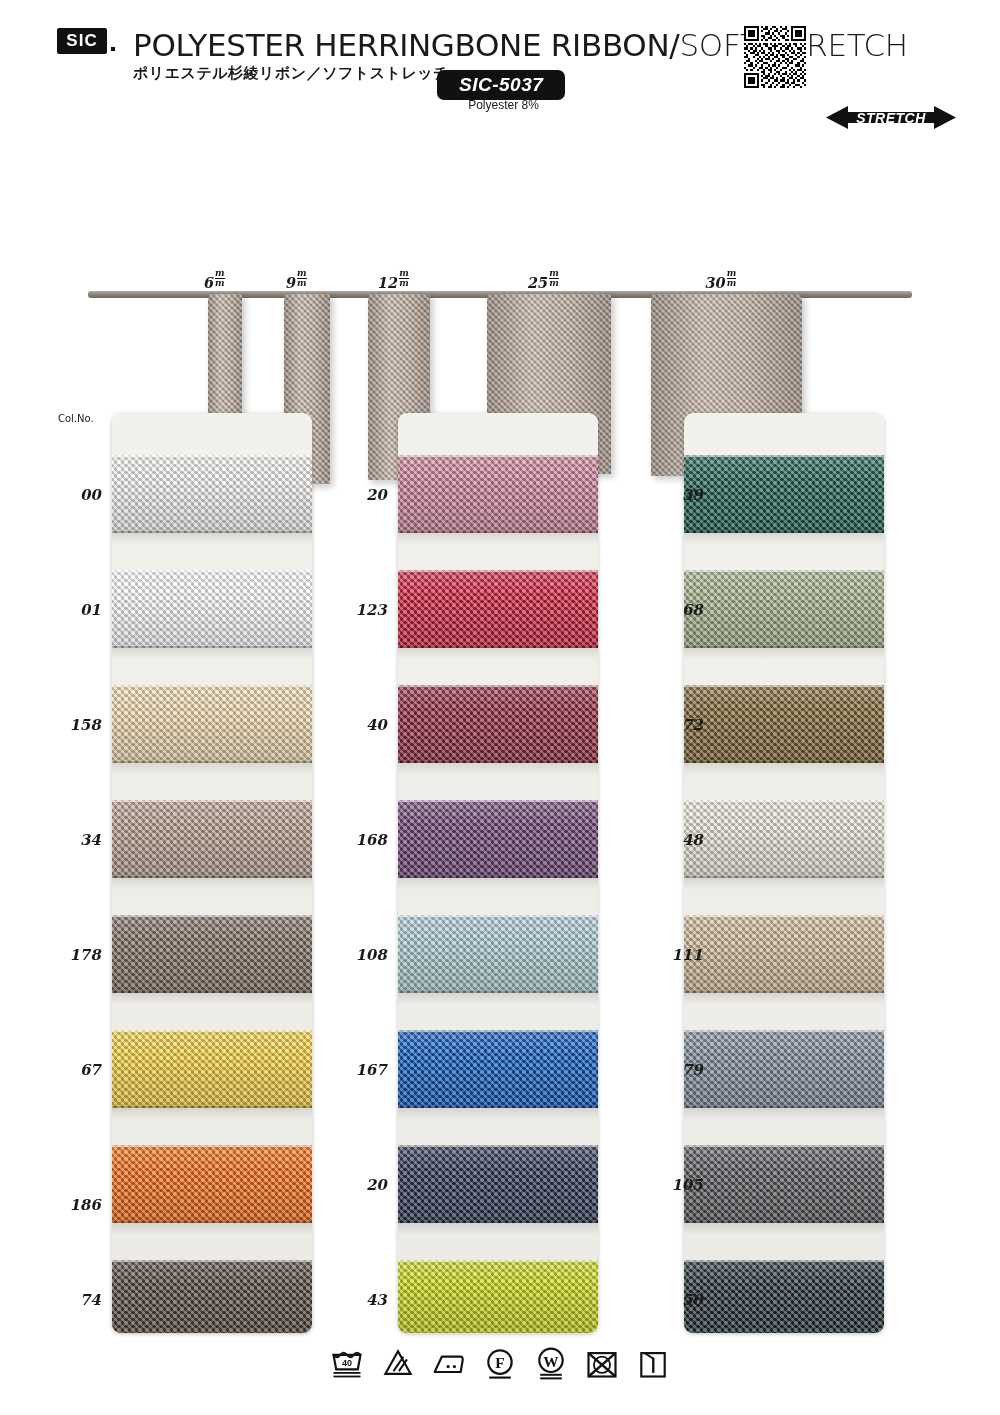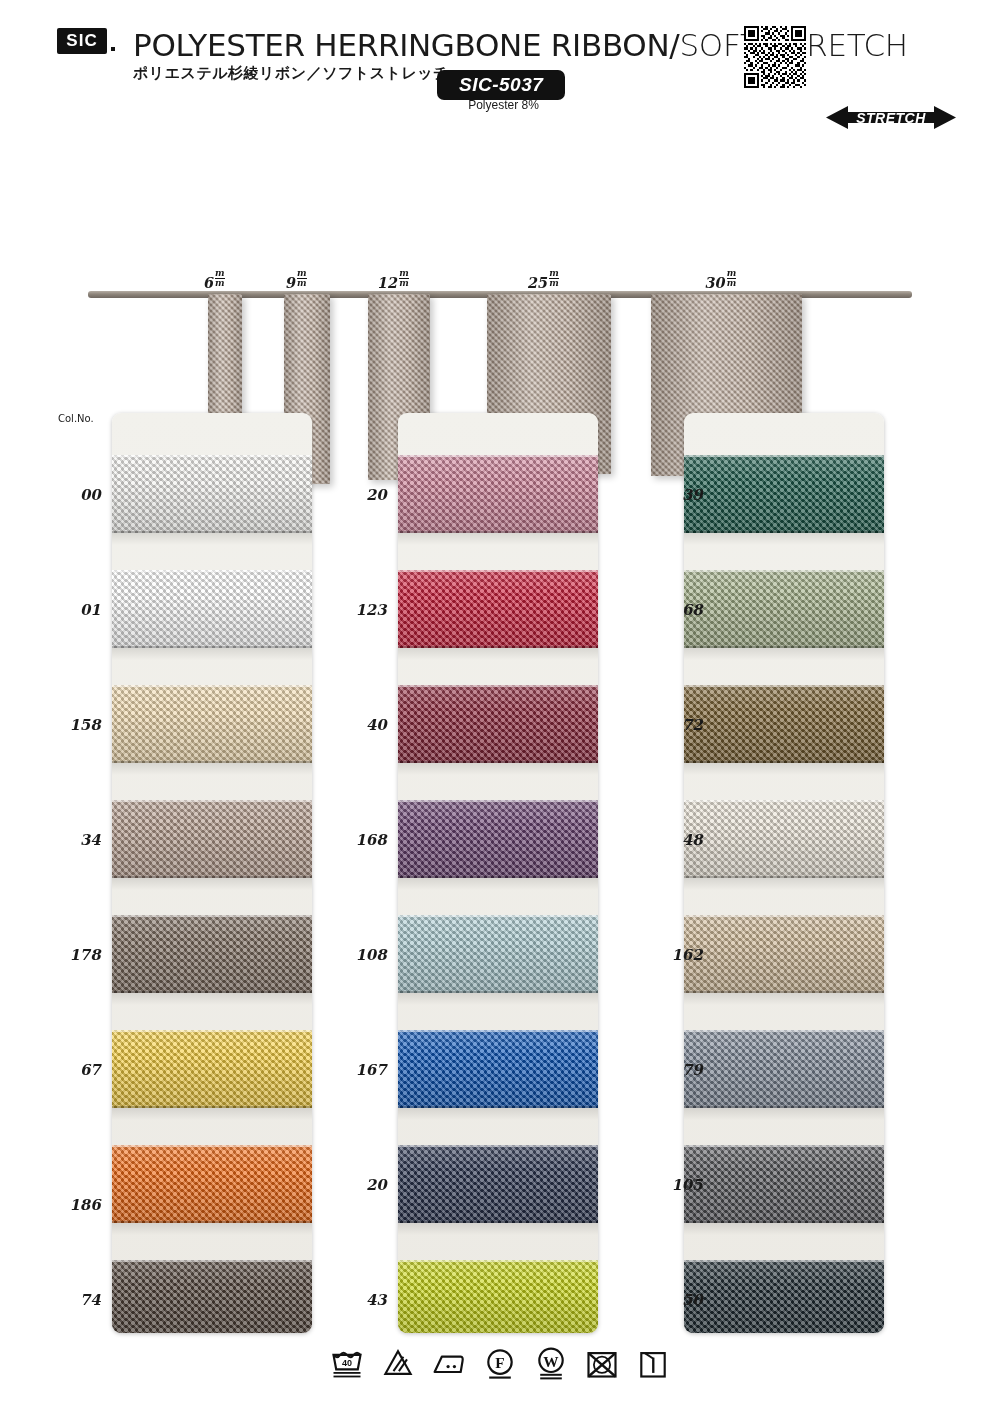--- a/index.html
+++ b/index.html
@@ -650,21 +650,21 @@
         <div class="num num-2" style="top: 303px;">40</div>
         <div class="num num-2" style="top: 418px;">168</div>
         <div class="num num-2" style="top: 533px;">108</div>
         <div class="num num-2" style="top: 648px;">167</div>
         <div class="num num-2" style="top: 763px;">20</div>
         <div class="num num-2" style="top: 878px;">43</div>
         <div class="num num-3" style="top: 73px;">39</div>
         <div class="num num-3" style="top: 188px;">68</div>
         <div class="num num-3" style="top: 303px; padding-left: 8px;">72</div>
         <div class="num num-3" style="top: 418px;">48</div>
-        <div class="num num-3" style="top: 533px;">162</div>
+        <div class="num num-3" style="top: 533px;">111</div>
         <div class="num num-3" style="top: 648px;">79</div>
         <div class="num num-3" style="top: 763px;">105</div>
         <div class="num num-3" style="top: 878px;">50</div>
       </div>
   </div>
 
   <div class="care">
     <svg class="care-ico" viewBox="0 0 40 40">
       <path d="M5 11 H35 L32 27 H8 Z" fill="none" stroke="#111" stroke-width="2.4"></path>
       <path d="M5 11 q4 5 7.5 0 q3.5 -5 7.5 0 q4 5 7.5 0 q3.5 -5 7.5 0" fill="none" stroke="#111" stroke-width="2.2"></path>

